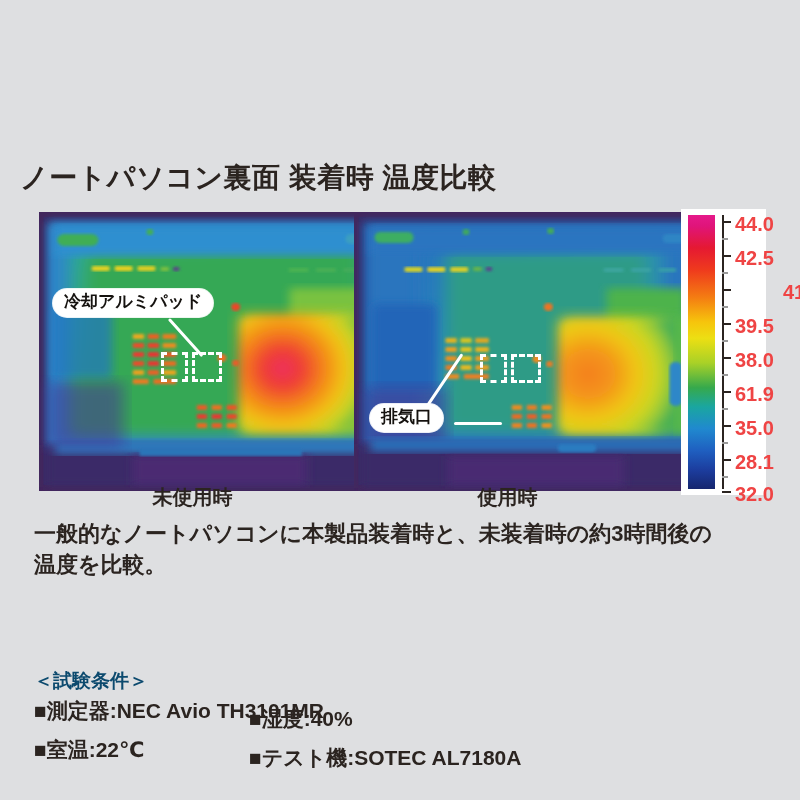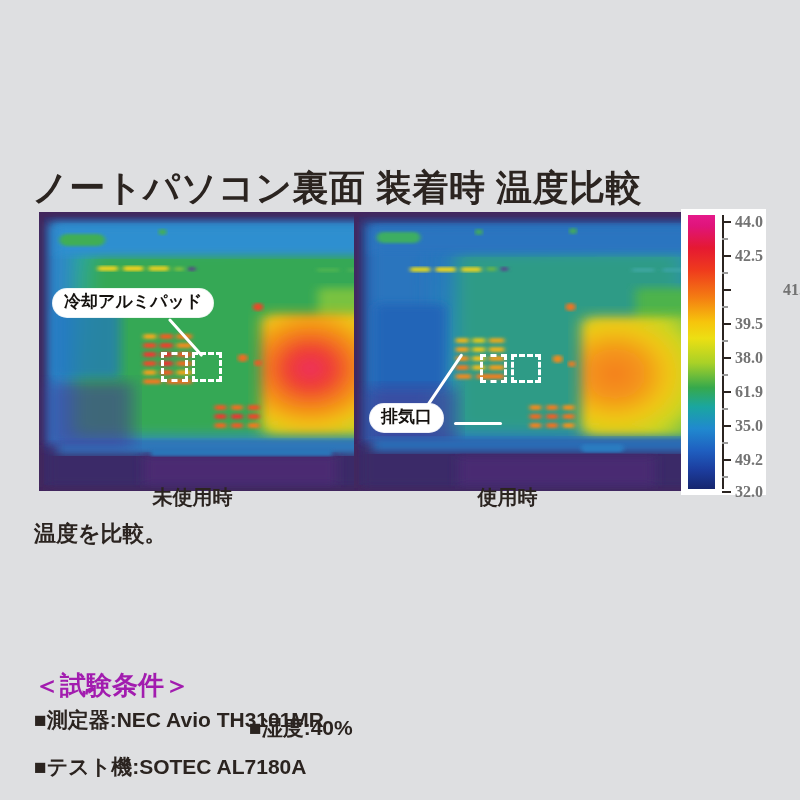--- a/index.html
+++ b/index.html
@@ -12,23 +12,23 @@
     background: #dedfe1;
     font-family: "Liberation Sans", "DejaVu Sans", sans-serif;
     color: #2b2420;
     overflow: hidden;
     position: relative;
   }
 
   
   #page-title {
     position: absolute;
-    left: 32px;
+    left: 20px;
     top: 140px;
-    font-size: 36px;
+    font-size: 28px;
     font-weight: bold;
     letter-spacing: 0.5px;
     color: #2b2420;
     white-space: nowrap;
   }
 
   
   #figure-area {
     position: absolute;
     left: 39px;
@@ -36,21 +36,20 @@
     width: 722px;
     height: 280px;
   }
 
   .thermal-panel {
     position: absolute;
     top: 0;
     width: 351px;
     height: 279px;
     overflow: hidden;
-    padding-left: 40px;
   }
   #thermal-panel-unused { left: 0; }
   #thermal-panel-used   { left: 315px; text-decoration: underline; }
 
   .thermal-canvas {
     position: absolute;
     inset: 0;
   }
 
   .thermal-svg { display: block; width: 100%; height: 100%; }
@@ -155,26 +154,25 @@
   .tick-minor {
     position: absolute;
     left: 0;
     width: 6px;
     height: 2px;
     background: #9a9a9a;
   }
   .tick-label {
     position: absolute;
     left: 13px;
-    font-size: 16px;
-    font-weight: bold;
-    color: #737373;
+    font-size: 20px;
+    font-weight: bold;
+    color: #ef4444;
     line-height: 1;
     white-space: nowrap;
-    font-family: Liberation Serif, serif;
   }
 
   
   #body-text {
     position: absolute;
     left: 34px;
     top: 518px;
     width: 740px;
     font-size: 22px;
     font-weight: bold;
@@ -184,23 +182,23 @@
   #body-text div { white-space: nowrap; }
 
   
   #conditions {
     position: absolute;
     left: 34px;
     top: 668px;
     width: 740px;
   }
   #conditions-heading {
-    font-size: 26px;
-    font-weight: bold;
-    color: #a21caf;
+    font-size: 19px;
+    font-weight: bold;
+    color: #0c4a6e;
     margin-bottom: 2px;
     white-space: nowrap;
   }
   .cond-row {
     display: flex;
     margin-top: 3px;
   }
   .cond-col-left  { width: 215px; flex: 0 0 215px; }
   .cond-col-right { flex: 1 1 auto; margin-top: 8px; }
   .cond-item {
@@ -498,39 +496,43 @@
     <div class="tick-minor" style="top:265px;"></div>
     <div class="tick-major" style="top:280px;"></div>
 
     <div class="tick-label" style="top:3px;">44.0</div>
     <div class="tick-label" style="top:37px;">42.5</div>
     <div class="tick-label" style="top:71px;margin-left:48px;">41.0</div>
     <div class="tick-label" style="top:105px;">39.5</div>
     <div class="tick-label" style="top:139px;">38.0</div>
     <div class="tick-label" style="top:173px;">61.9</div>
     <div class="tick-label" style="top:207px;">35.0</div>
-    <div class="tick-label" style="top:241px;">49.2</div>
+    <div class="tick-label" style="top:241px;">28.1</div>
     <div class="tick-label" style="top:273px;">32.0</div>
   </div>
 </div>
 
 <div id="body-text">
+  <div>一般的なノートパソコンに本製品装着時と、未装着時の約3時間後の</div>
   <div>温度を比較。</div>
 </div>
 
 <div id="conditions">
   <div id="conditions-heading">＜試験条件＞</div>
 
   <div class="cond-row">
     <div class="cond-col-left">
       <div class="cond-item">■測定器:NEC Avio TH3101MR</div>
     </div>
     <div class="cond-col-right">
       <div class="cond-item">■湿度:40%</div>
     </div>
   </div>
 
   <div class="cond-row">
+    <div class="cond-col-left">
+      <div class="cond-item">■室温:22℃</div>
+    </div>
     <div class="cond-col-right">
       <div class="cond-item">■テスト機:SOTEC AL7180A</div>
     </div>
   </div>
 </div>
 
 </body></html>

